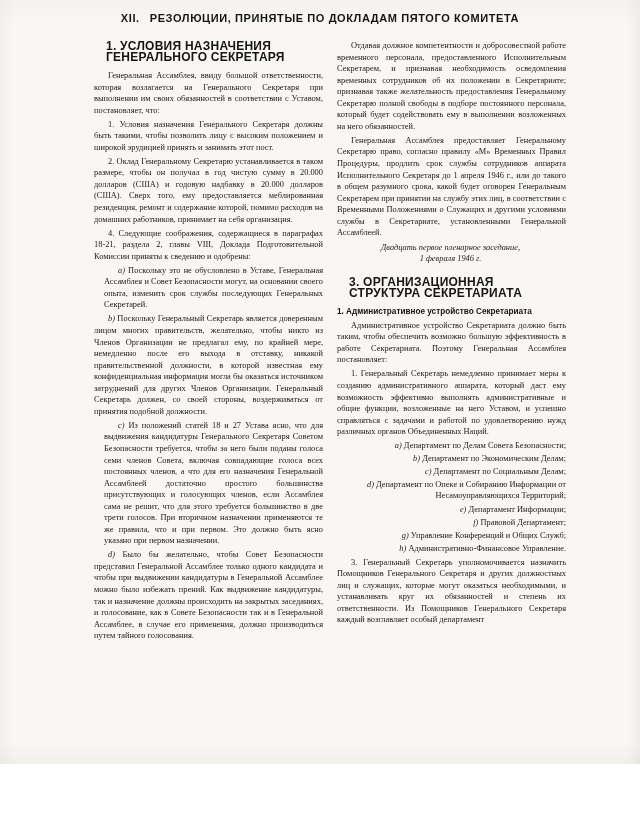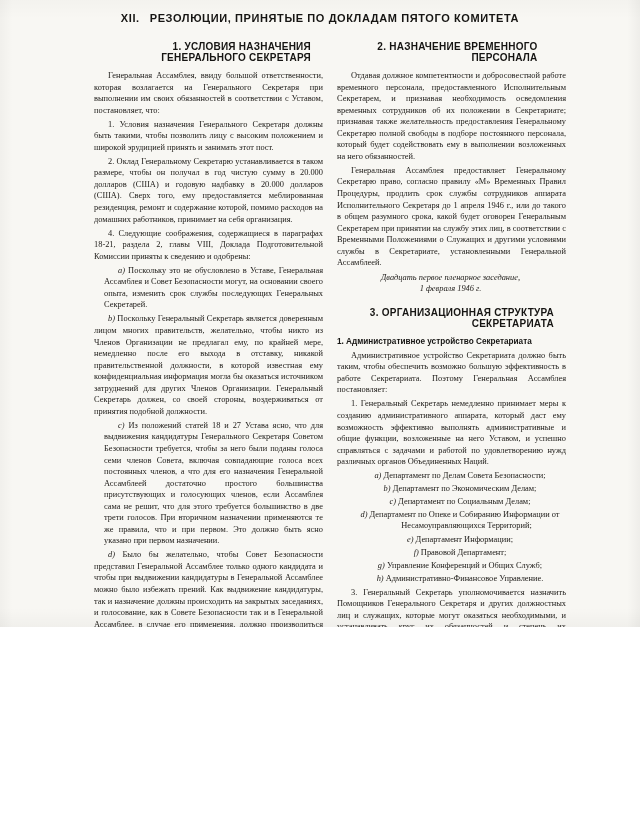--- a/index.html
+++ b/index.html
@@ -3,21 +3,21 @@
 <meta charset="utf-8">
 <style>
   html,body { margin:0; padding:0; }
   body {
     width:640px; height:830px;
     background:#ffffff;
     font-family:"Liberation Serif", serif;
   }
   .page {
     position:relative;
-    width:640px; height:627px;
+    width:640px; height:764px;
     background:
       linear-gradient(90deg, rgba(0,0,0,0.03) 0%, rgba(0,0,0,0) 2%, rgba(0,0,0,0) 98%, rgba(0,0,0,0.04) 100%),
       linear-gradient(180deg, rgba(0,0,0,0.02) 0%, rgba(0,0,0,0) 3%, rgba(0,0,0,0) 97%, rgba(0,0,0,0.03) 100%),
       #f8f7f3;
     color:#1c1b19;
     overflow:hidden;
   }
   .content { filter: blur(0.25px) contrast(1.02); }
 
   .doc-title {
@@ -36,22 +36,22 @@
   }
   .col {
     width:229px;
     font-size:8.4px; line-height:11.55px;
     text-align:justify;
     color:#23211e;
   }
 
   .col-heading {
     font-family:"Liberation Sans", sans-serif;
-    font-weight:bold; font-size:10px; line-height:11px;
-    text-align:right; letter-spacing:0.25px;
+    font-weight:bold; font-size:12px; line-height:11px;
+    text-align:left; letter-spacing:0.25px;
     max-width:205px; margin:1px auto 7px;
     color:#181715;
   }
   .col-heading.narrow { max-width:172px; }
   .col-heading.mt { margin-top:13px; }
 
   .sub-heading {
     font-family:"Liberation Sans", sans-serif;
     font-weight:bold; font-size:8.2px; line-height:11px;
     text-align:left; margin:2px 0 3px;
@@ -66,21 +66,21 @@
 
   .plenary {
     margin:3px 2px 4px 0;
     text-align:center; font-style:italic; line-height:11px;
   }
   .plenary div { margin:0; }
 
   ul.dept-list { list-style:none; margin:2px 0 2.5px; padding:0; }
   ul.dept-list li {
     padding-left:30px; text-indent:-13px;
-    text-align:center; margin:0 0 1.5px;
+    text-align:right; margin:0 0 1.5px;
   }
 
   .page-number {
     position:absolute; top:769px; left:0; right:0;
     text-align:center; font-size:8.5px; color:#23211e;
   }
 </style>
 </head>
 <body>
 
@@ -102,21 +102,20 @@
         <p class="para">2. Оклад Генеральному Секретарю устанавливается в таком размере, чтобы он получал в год чистую сумму в 20.000 долларов (США) и годовую надбавку в 20.000 долларов (США). Сверх того, ему предоставляется меблированная резиденция, ремонт и содержание которой, помимо расходов на домашних работников, принимает на себя организация.</p>
         <p class="para">4. Следующие соображения, содержащиеся в параграфах 18-21, раздела 2, главы VIII, Доклада Подготовительной Комиссии приняты к сведению и одобрены:</p>
 
         <p class="para sub-indent"><span class="marker">a)</span><span> Поскольку это не обусловлено в Уставе, Генеральная Ассамблея и Совет Безопасности могут, на основании своего опыта, изменить срок службы последующих Генеральных Секретарей.</span></p>
         <p class="para"><span class="marker">b)</span><span> Поскольку Генеральный Секретарь является доверенным лицом многих правительств, желательно, чтобы никто из Членов Организации не предлагал ему, по крайней мере, немедленно после его выхода в отставку, никакой правительственной должности, в которой известная ему конфиденциальная информация могла бы оказаться источником затруднений для других Членов Организации. Генеральный Секретарь должен, со своей стороны, воздерживаться от принятия подобной должности.</span></p>
         <p class="para sub-indent"><span class="marker">c)</span><span> Из положений статей 18 и 27 Устава ясно, что для выдвижения кандидатуры Генерального Секретаря Советом Безопасности требуется, чтобы за него были поданы голоса семи членов Совета, включая совпадающие голоса всех постоянных членов, а что для его назначения Генеральной Ассамблеей достаточно простого большинства присутствующих и голосующих членов, если Ассамблея сама не решит, что для этого требуется большинство в две трети голосов. При вторичном назначении применяются те же правила, что и при первом. Это должно быть ясно указано при первом назначении.</span></p>
         <p class="para"><span class="marker">d)</span><span> Было бы желательно, чтобы Совет Безопасности представил Генеральной Ассамблее только одного кандидата и чтобы при выдвижении кандидатуры в Генеральной Ассамблее можно было избежать прений. Как выдвижение кандидатуры, так и назначение должны происходить на закрытых заседаниях, и голосование, как в Совете Безопасности так и в Генеральной Ассамблее, в случае его применения, должно производиться путем тайного голосования.</span></p>
       </div>
 
       <div class="col">
-        <div class="col-heading narrow">2. НАЗНАЧЕНИЕ ВРЕМЕННОГО ПЕРСОНАЛА</div>
 
         <p class="para">Отдавая должное компетентности и добросовестной работе временного персонала, предоставленного Исполнительным Секретарем, и признавая необходимость осведомления временных сотрудников об их положении в Секретариате; признавая также желательность предоставления Генеральному Секретарю полной свободы в подборе постоянного персонала, который будет содействовать ему в выполнении возложенных на него обязанностей.</p>
 
         <p class="para"><span class="lead-italic">Генеральная Ассамблея предоставляет</span><span> Генеральному Секретарю право, согласно правилу «М» Временных Правил Процедуры, продлить срок службы сотрудников аппарата Исполнительного Секретаря до 1 апреля 1946 г., или до такого в общем разумного срока, какой будет оговорен Генеральным Секретарем при принятии на службу этих лиц, в соответствии с Временными Положениями о Служащих и другими условиями службы в Секретариате, установленными Генеральной Ассамблеей.</span></p>
 
         <div class="plenary">
           <div>Двадцать первое пленарное заседание,</div>
           <div>1 февраля 1946 г.</div>
         </div>
 

